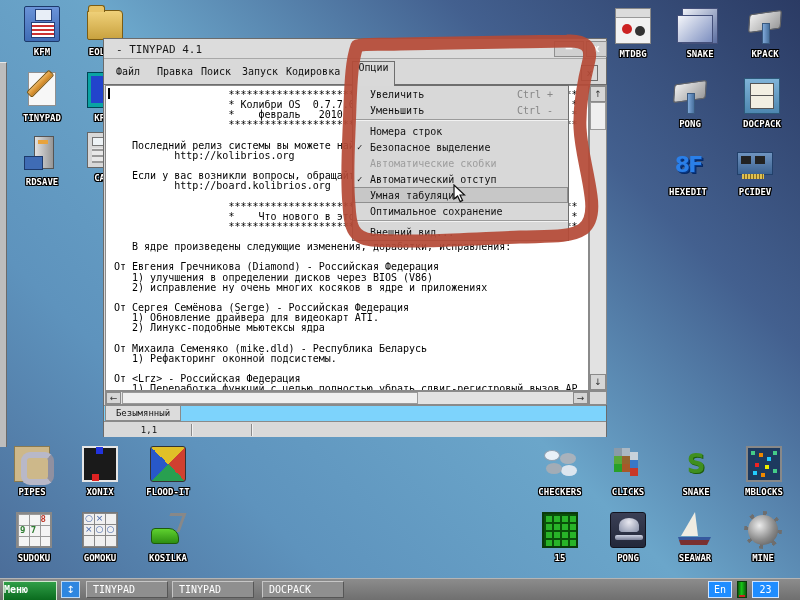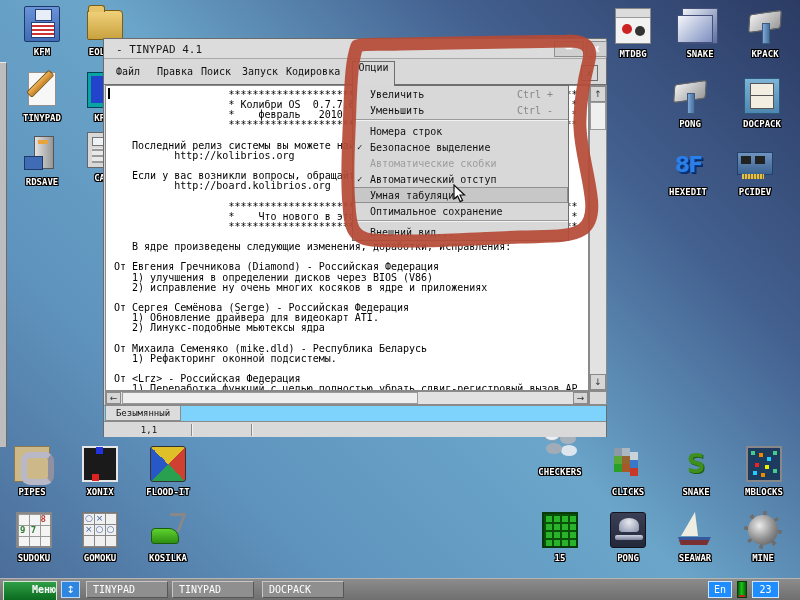--- a/index.html
+++ b/index.html
@@ -159,21 +159,21 @@
   .mi.sep { height:5px; padding:0; position:relative; }
   .mi.sep::after { content:""; position:absolute; left:0; right:0; top:1px; border-top:1px solid #9b9b9b; border-bottom:1px solid #f2f2f2; }
   .mi.disabled .lbl { color:#9d9d9d; }
   .mi.highlight { background:#c7c7c7; box-shadow:inset 0 0 0 1px #8f8f8f; }
 
   
   .taskbar { position:absolute; left:0; top:578px; width:800px; height:22px;
     background:linear-gradient(180deg,#8c8c8c,#6f6f6f); border-top:1px solid #b5b5b5; z-index:20; }
   .tb-menu { position:absolute; left:3px; top:2px; width:54px; height:20px;
     background:linear-gradient(180deg,#2f9e47,#0a6b1e); border:1px solid #cfe8cf; color:#fff;
-    font:bold 10px "DejaVu Sans Mono",monospace; text-align:right; line-height:15px; }
+    font:bold 10px "DejaVu Sans Mono",monospace; text-align:left; line-height:15px; }
   .tb-updown { position:absolute; left:61px; top:2px; width:19px; height:17px; background:#2e86e0;
     border:1px solid #bcd8f5; color:#fff; font:10px "DejaVu Sans",sans-serif; text-align:center; line-height:15px; }
   .task-btn { position:absolute; top:2px; width:82px; height:17px; background:#8f8f8f;
     border:1px solid; border-color:#c6c6c6 #565656 #565656 #c6c6c6; color:#fff;
     font:10px "DejaVu Sans Mono",monospace; line-height:15px; padding-left:6px; }
   .tb-lang { position:absolute; left:708px; top:2px; width:24px; height:17px; background:#1f8dff;
     border:1px solid #cfe4ff; color:#fff; font:10px "DejaVu Sans Mono",monospace; text-align:center; line-height:15px; }
   .tb-meter { position:absolute; left:737px; top:2px; width:10px; height:17px;
     background:linear-gradient(90deg,#0a5c0a,#17c517 45%,#0a5c0a); border:1px solid #0a3a0a; }
   .tb-meter::after { content:""; position:absolute; left:1px; right:1px; bottom:0; height:2px; background:#cc2222; }
@@ -249,21 +249,21 @@
         <div class="ic-label">PIPES</div>
       </div>
       <div class="icon" style="left: 150px; top: 446px;">
         <div class="art cube-icon"></div>
         <div class="ic-label">FLOOD-IT</div>
       </div>
       <div class="icon" style="left: 82px; top: 446px;">
         <div class="art xonix-icon"></div>
         <div class="ic-label">XONIX</div>
       </div>
-      <div class="icon" style="left: 542px; top: 426px; text-decoration: underline;">
+      <div class="icon" style="left: 542px; top: 446px; text-decoration: underline;">
         <div class="art checkers-icon"></div>
         <div class="ic-label">CHECKERS</div>
       </div>
       <div class="icon" style="left: 610px; top: 446px;">
         <div class="art blocks-icon"></div>
         <div class="ic-label">CLICKS</div>
       </div>
       <div class="icon" style="left: 678px; top: 446px;">
         <div class="art snake-icon"></div>
         <div class="ic-label">SNAKE</div>

